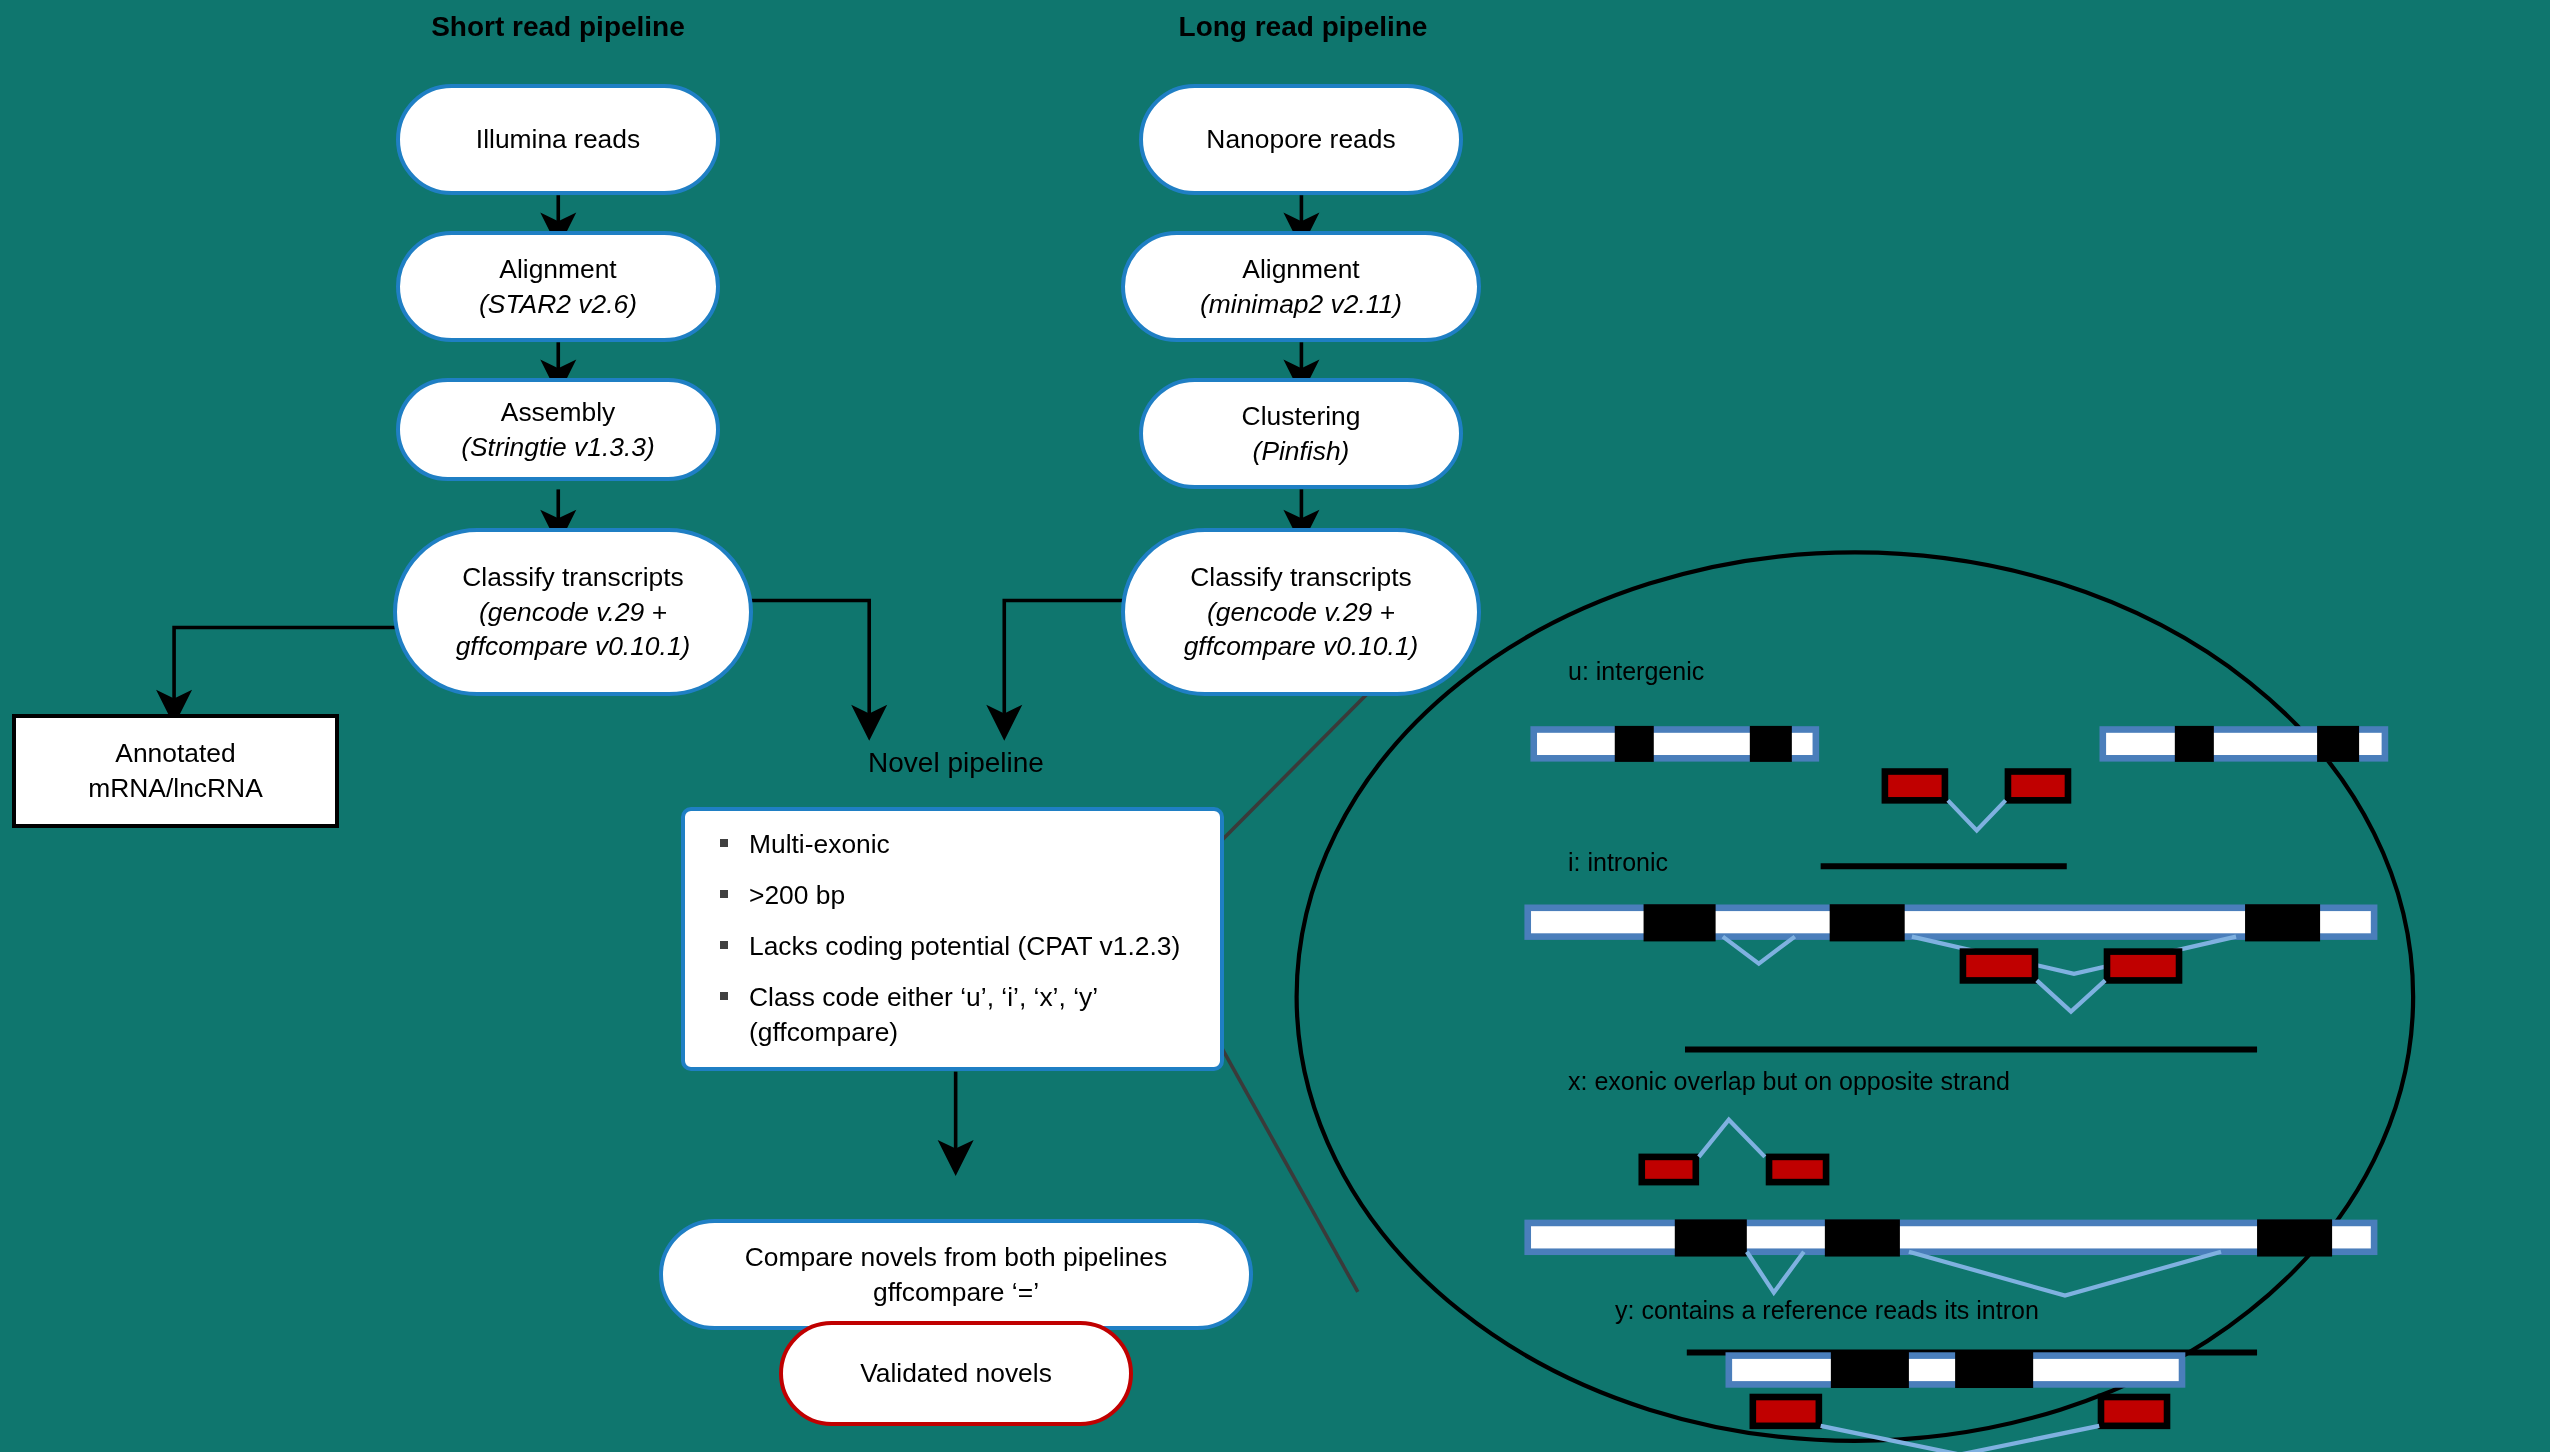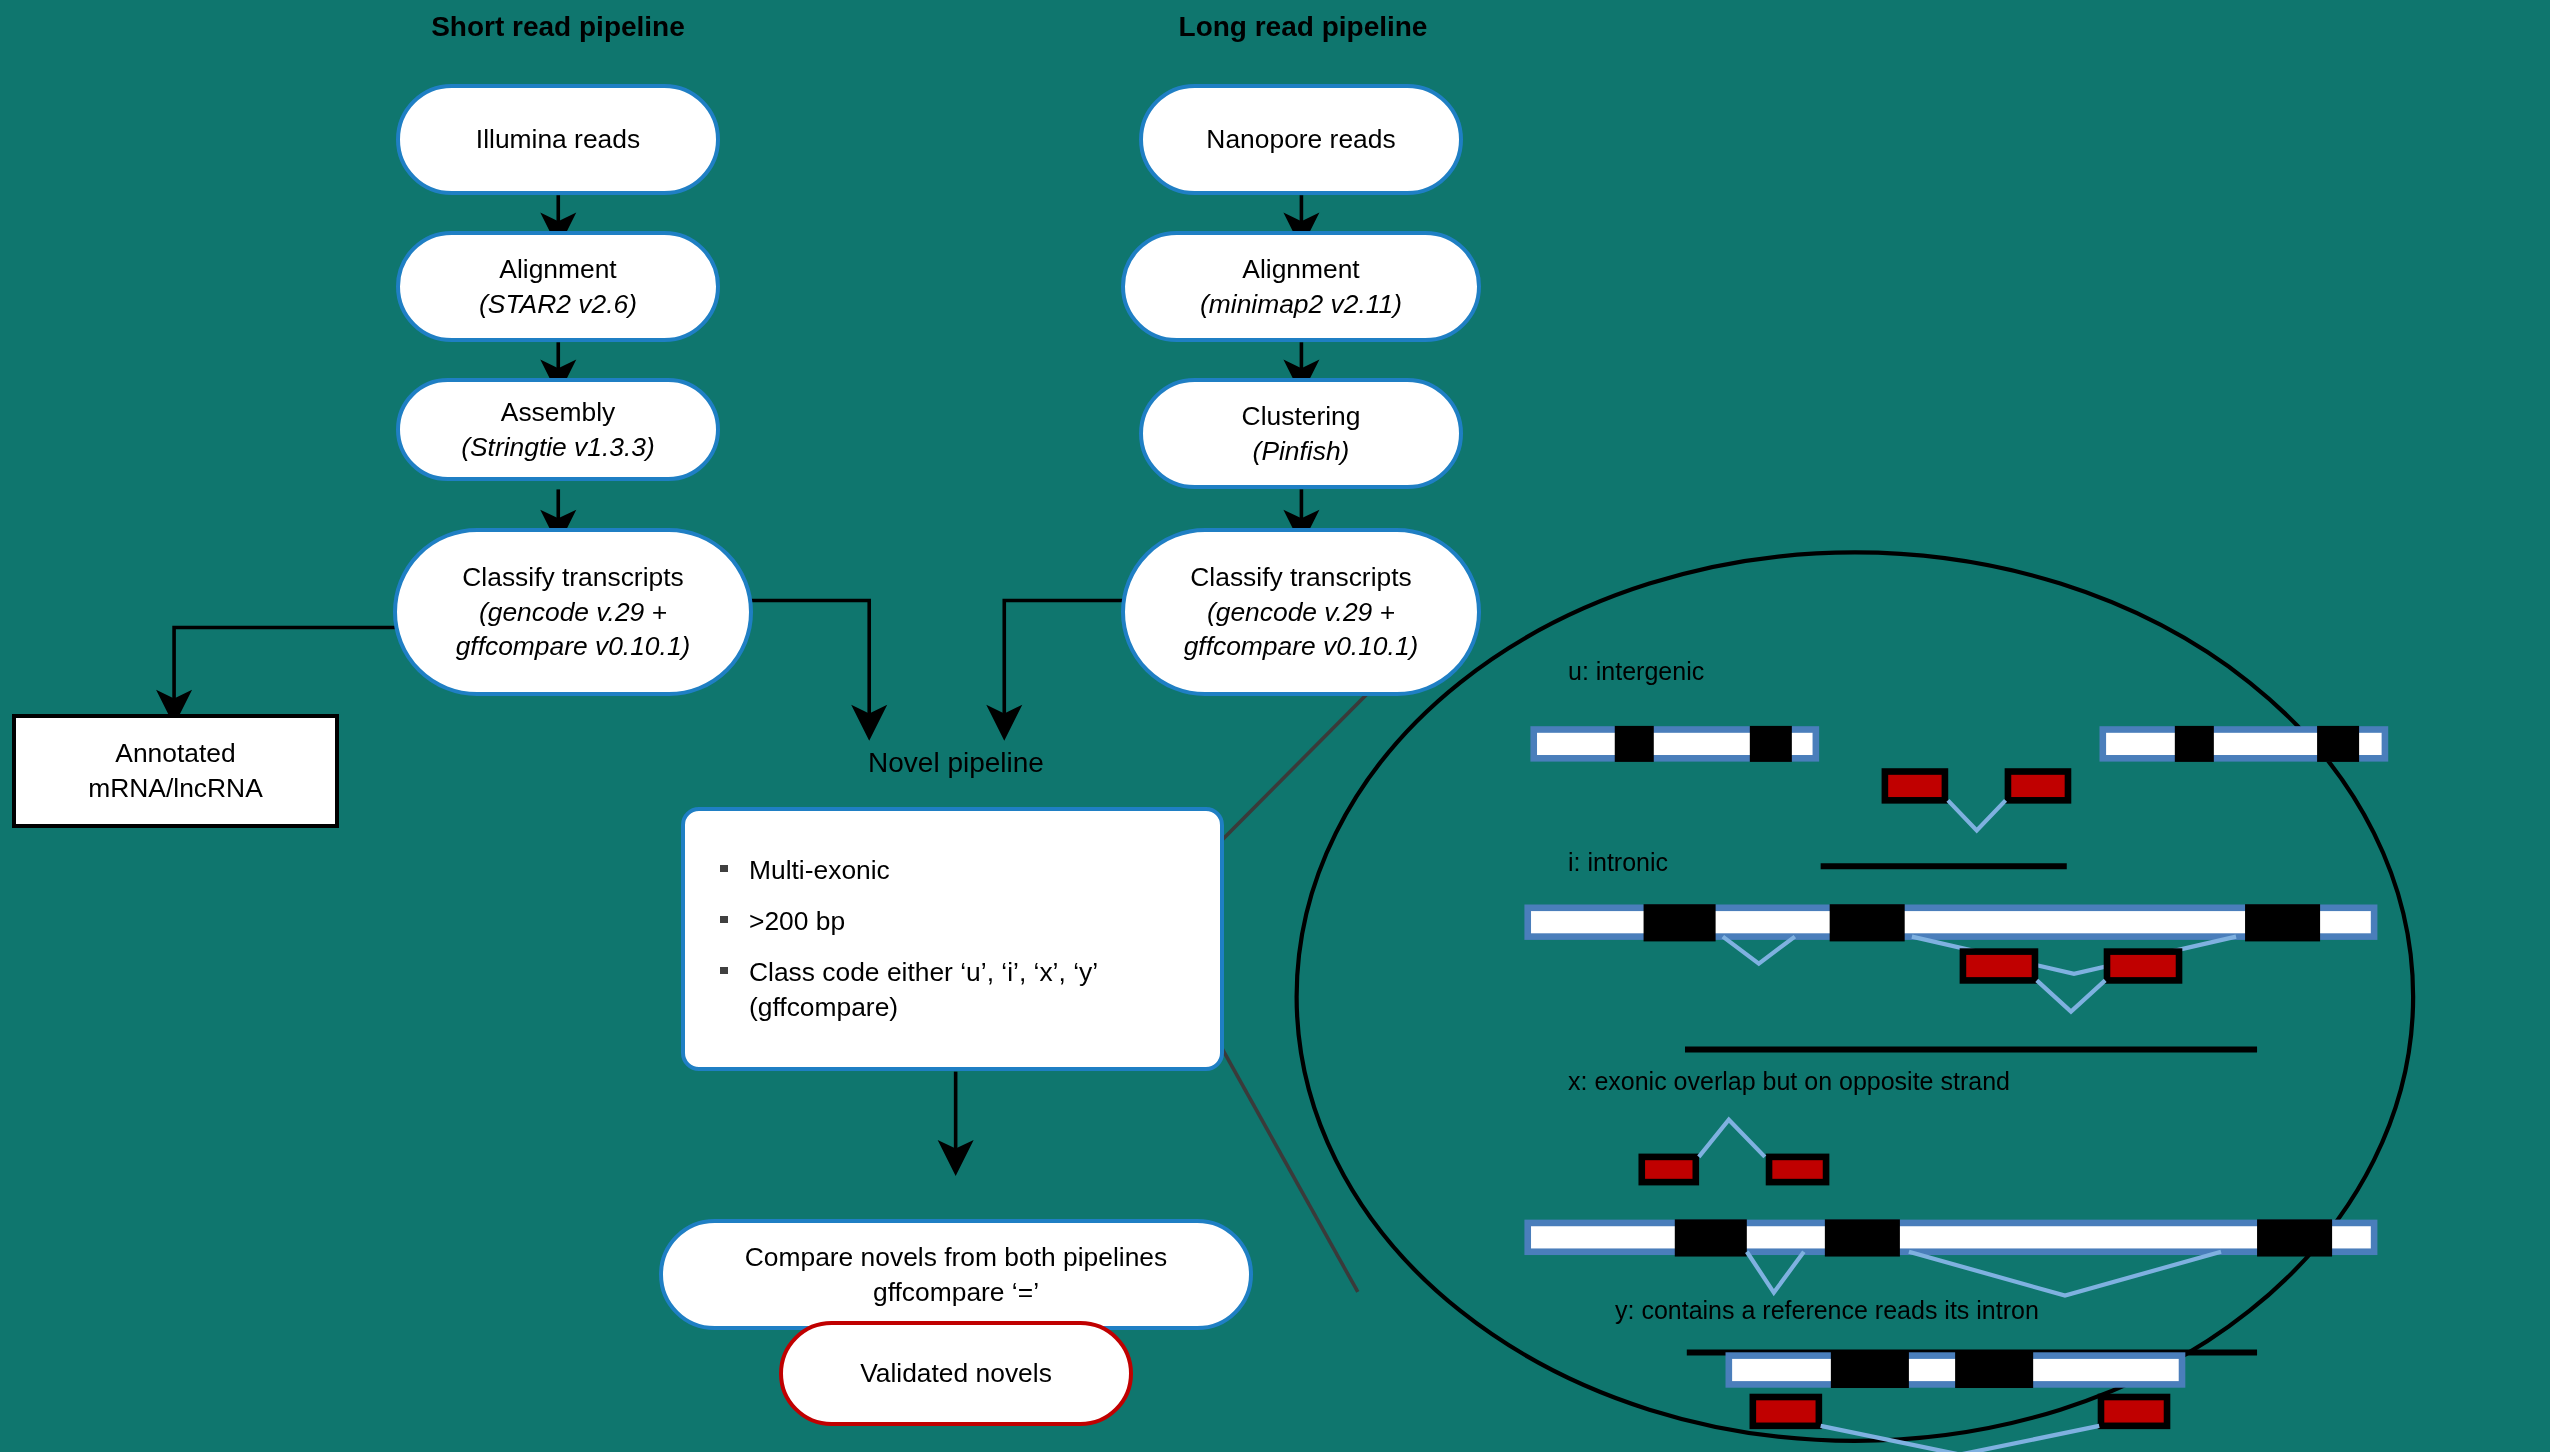--- a/index.html
+++ b/index.html
@@ -231,24 +231,25 @@
     <span class="ln">Clustering</span>
     <span class="ln ital">(Pinfish)</span>
   </div>
 
   <div class="node" style="left:1121px; top:528px; width:360px; height:168px;">
     <span class="ln">Classify transcripts</span>
     <span class="ln ital">(gencode v.29 +</span>
     <span class="ln ital">gffcompare v0.10.1)</span>
   </div>
 
-  <div class="node bullets" style="left:681px; top:807px; width:543px; height:264px; border-radius:18px;">
+  <div class="node bullets" style="left:681px; top:807px; width:543px; height:264px; border-radius:10px;">
     <ul class="blist">
       <li>Multi-exonic</li>
       <li>&gt;200 bp</li>
+      <li>Lacks coding potential (CPAT v1.2.3)</li>
       <li style="margin-bottom:0;">
         <span>Class code either ‘u’, ‘i’, ‘x’, ‘y’</span><br>
         <span>(gffcompare)</span>
       </li>
     </ul>
   </div>
 
   <div class="node" style="left:659px; top:1219px; width:594px; height:111px;">
     <span class="ln">Compare novels from both pipelines</span>
     <span class="ln">gffcompare ‘=’</span>

